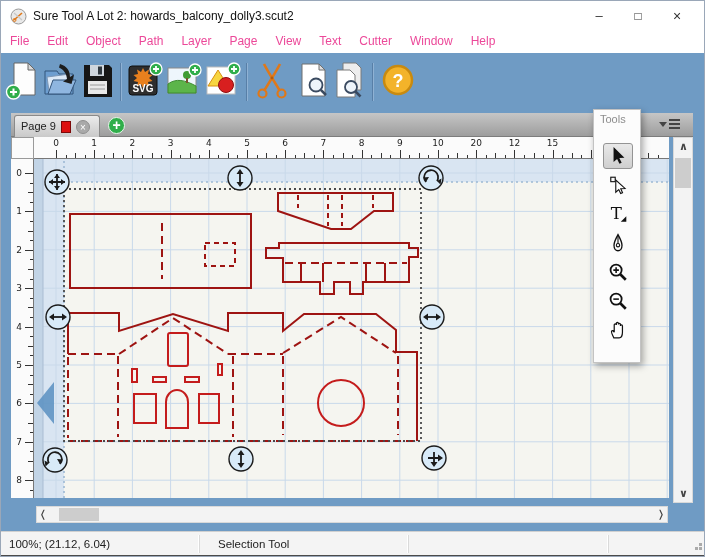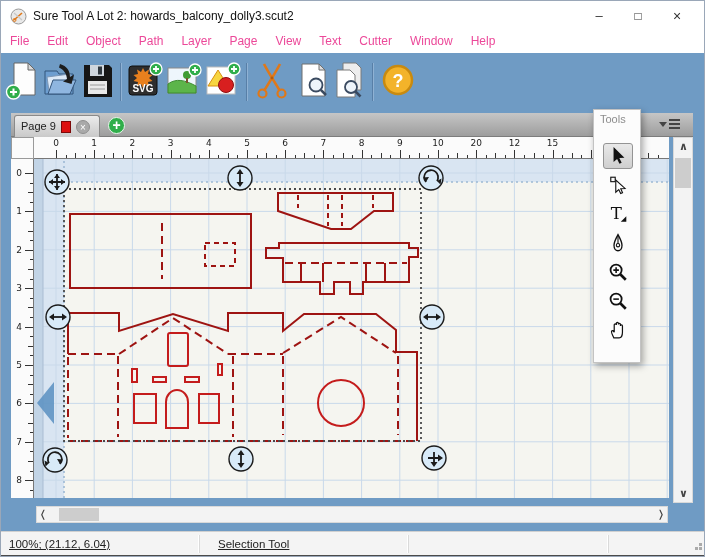--- a/index.html
+++ b/index.html
@@ -58,21 +58,21 @@
   .tools-panel{position:absolute;left:592px;top:108px;width:48px;height:254px;background:#fcfcfc;
     border:1px solid #c3c3c3;box-shadow:2px 3px 7px rgba(0,0,0,.35);}
   .tools-title{position:absolute;left:6px;top:3px;font-size:11px;color:#8d8d8d;}
   .tool-btn{position:absolute;left:9px;width:30px;height:26px;display:flex;align-items:center;justify-content:center;}
   .tool-btn.selected{background:linear-gradient(#e9e9e9,#cfcfcf);border:1px solid #949494;border-radius:3px;}
   .tool-btn svg{width:20px;height:20px;}
   
   .statusbar{position:absolute;left:0;top:530px;width:705px;height:27px;background:#f4f4f4;
     border-top:1px solid #d0d0d0;border-bottom:3px solid #4a4a4a;font-size:11.5px;color:#222;}
   .status-div{position:absolute;top:3px;width:1px;height:18px;background:#dadada;box-shadow:-1px 0 0 #fff;}
-  .status-cell{position:absolute;top:6px;white-space:nowrap;text-decoration:underline;}
+  .status-cell{position:absolute;top:6px;white-space:nowrap;}
   .grip{position:absolute;right:4px;bottom:5px;width:3px;height:3px;background:#aaa;box-shadow:-4px 0 0 #aaa,0 -4px 0 #aaa;}
 </style>
 <style>
  .canvas-svg #cbg{fill:#c2d4e6;} .canvas-svg #pageRect{fill:#f5f5f0;}
  .canvas-svg .tint{fill:#d9e5f2;}
  .canvas-svg .guide{stroke:#9db9d4;stroke-width:1.6;stroke-dasharray:2 3;}
  .canvas-svg #grid line{stroke:#c9d9ea;stroke-width:1;}
  .canvas-svg .dark{stroke:#9e1412;}
  .canvas-svg .bright *{stroke:#c41c1c;fill:none;}
  .canvas-svg .dash{stroke-dasharray:8 5;} .canvas-svg .dash2{stroke-dasharray:5 4;}

